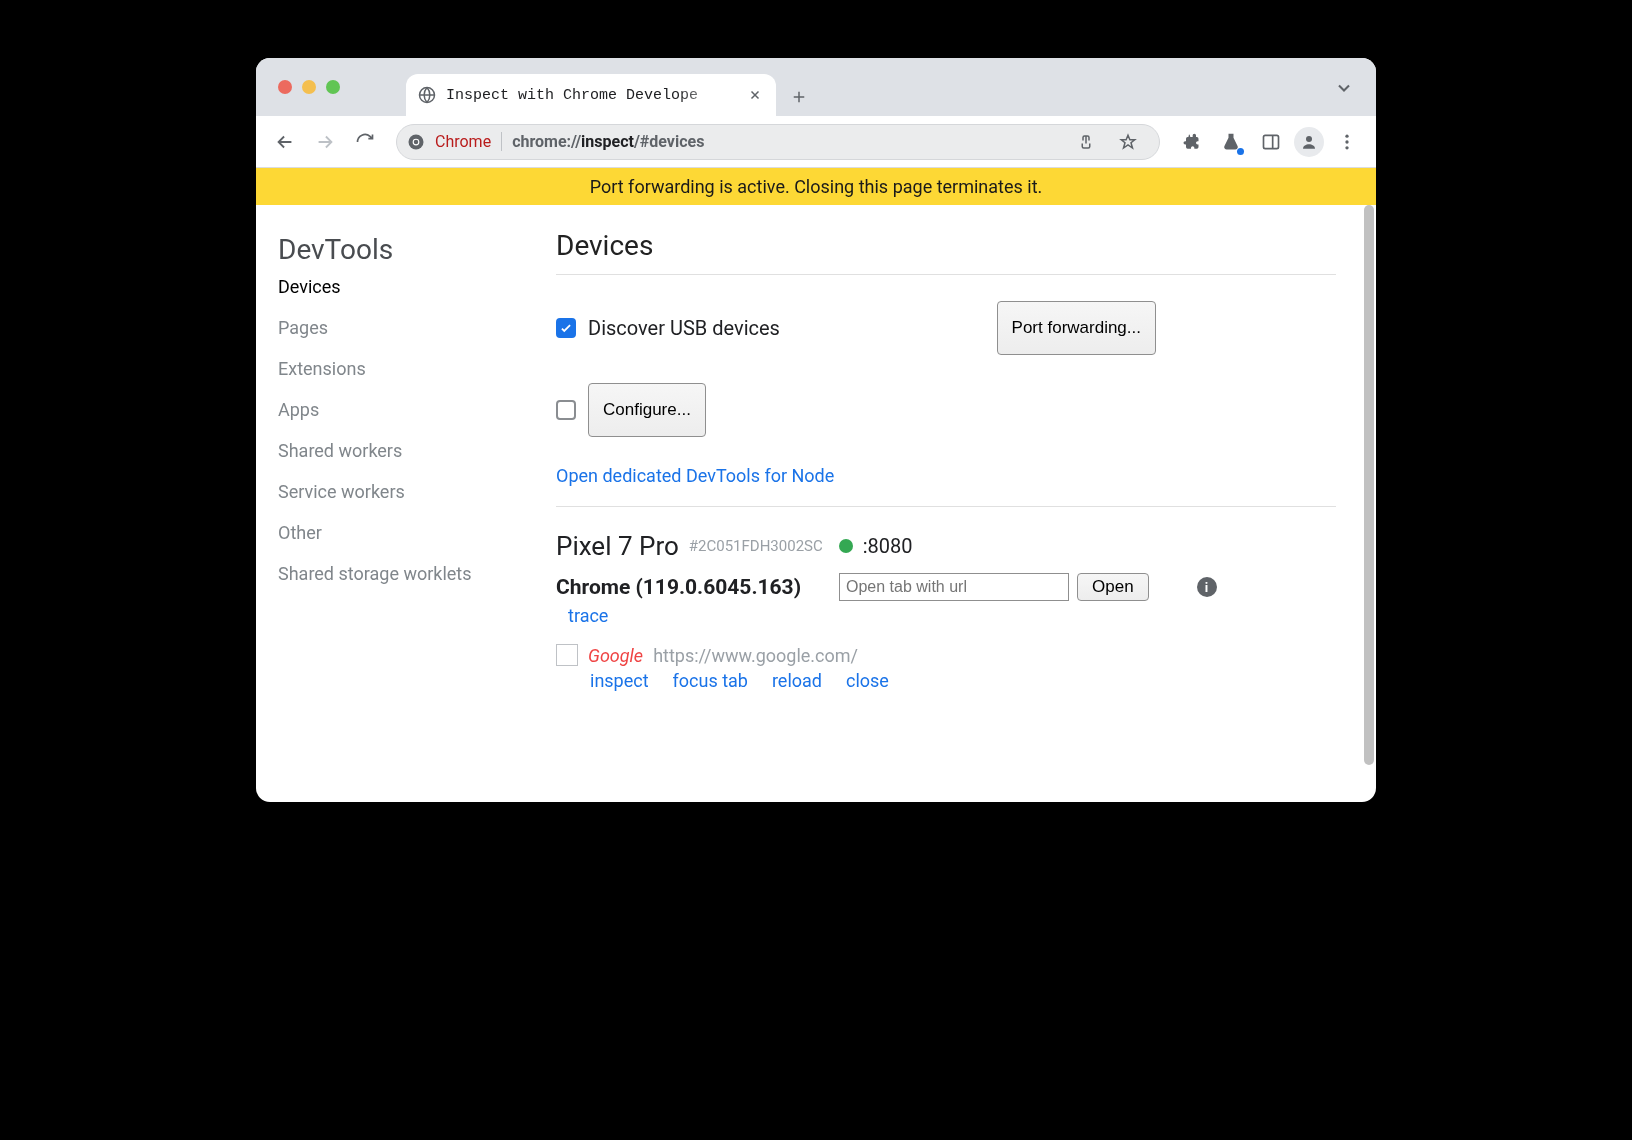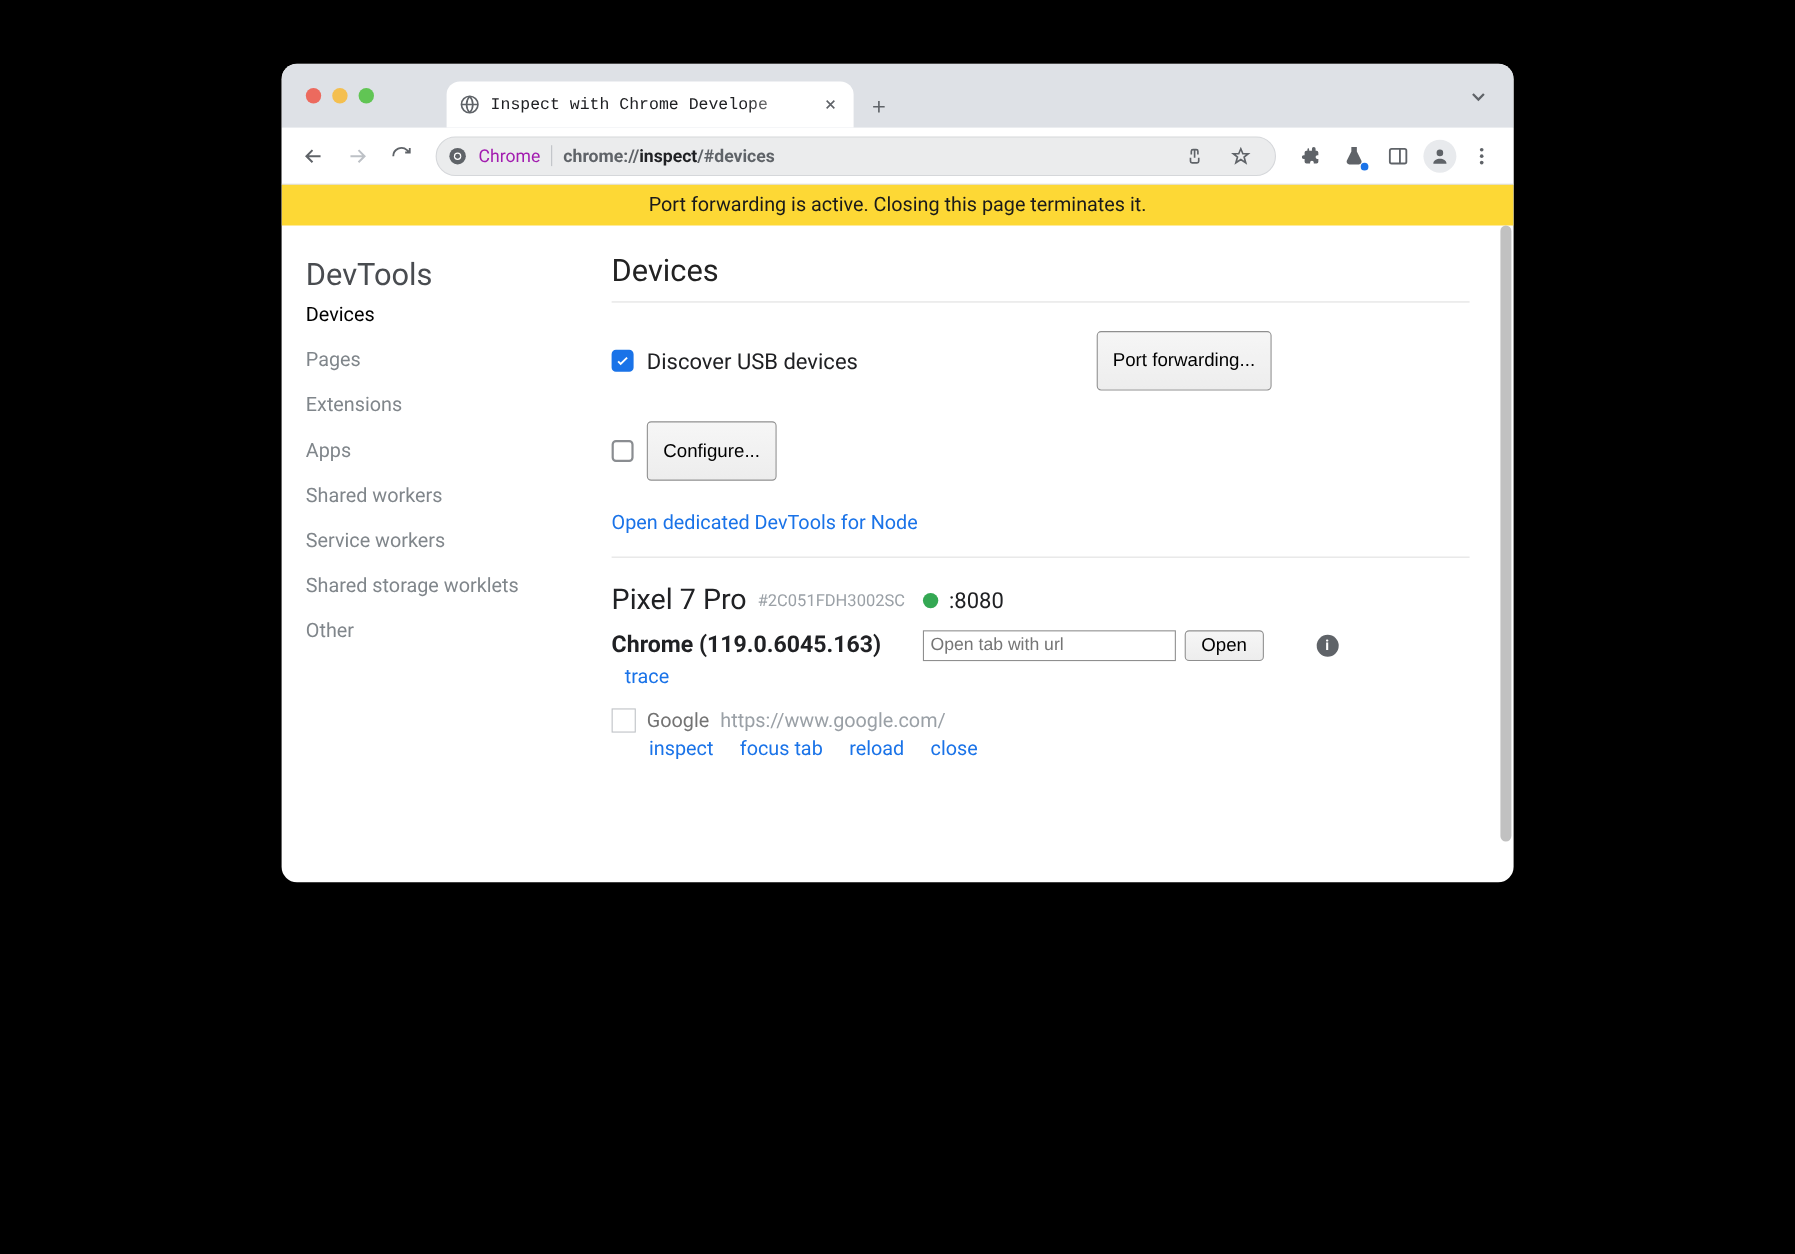--- a/index.html
+++ b/index.html
@@ -117,21 +117,21 @@
     display:flex;
     align-items:center;
     padding: 0 10px;
     gap: 10px;
     margin: 0 8px;
   }
   .omnibox .chrome-logo {
     width:18px; height:18px;
   }
   .omnibox .prefix {
-    color:#a21caf; font-size:16px;
+    color:#b91c1c; font-size:16px;
     padding-right:10px;
     border-right: 1px solid #bfc2c6;
   }
   .omnibox .url {
     color:#202124; font-size:16px;
     flex:1;
     font-weight:bold;
   }
   .omnibox .url .seg-dim { color:#5f6368; }
   .omnibox-actions { display:flex; gap:8px; align-items:center; margin-right:4px;}
@@ -313,21 +313,21 @@
     align-items:center;
     gap:10px;
     margin-top:18px;
     margin-bottom:4px;
   }
   .thumb {
     width:22px; height:22px;
     border:1px solid #bfc2c6;
     background:#fff;
   }
-  .target-title { font-size:18px; color:#737373; }
+  .target-title { font-size:18px; color:#ef4444;font-style:italic; }
   .target-url { font-size:18px; color:#9aa0a6; }
   .target-actions {
     margin-left:34px;
     margin-top:2px;
   }
   .target-actions .link { margin-right:20px; }
 </style>
 </head>
 <body>
 
@@ -447,22 +447,22 @@
   <div class="content">
 
     <div class="sidebar">
       <h1>DevTools</h1>
       <div class="nav-item active">Devices</div>
       <div class="nav-item">Pages</div>
       <div class="nav-item">Extensions</div>
       <div class="nav-item">Apps</div>
       <div class="nav-item">Shared workers</div>
       <div class="nav-item">Service workers</div>
+      <div class="nav-item">Other</div>
       <div class="nav-item">Shared storage worklets</div>
-      <div class="nav-item">Other</div>
     </div>
 
     <div class="main">
       <h1>Devices</h1>
 
       <div class="row">
         <div class="checkbox checked">
           <svg viewBox="0 0 24 24" width="14" height="14" fill="none" stroke="currentColor" stroke-width="3">
               <path d="M5 13l4 4L19 7"></path>
             </svg>

